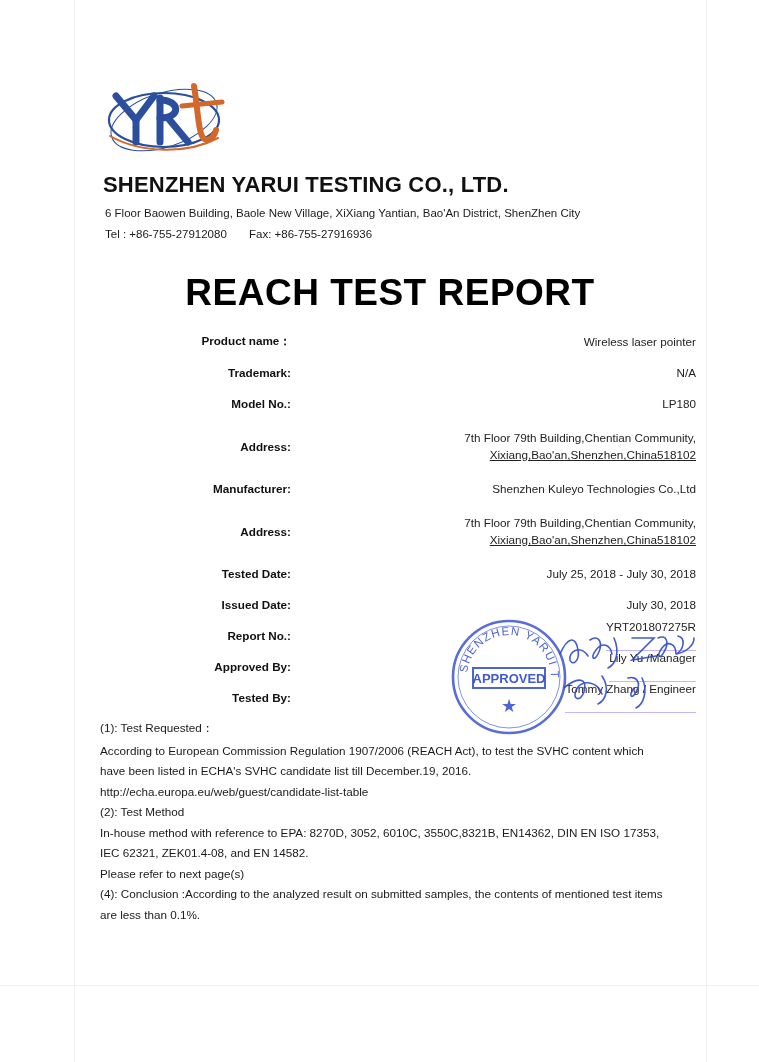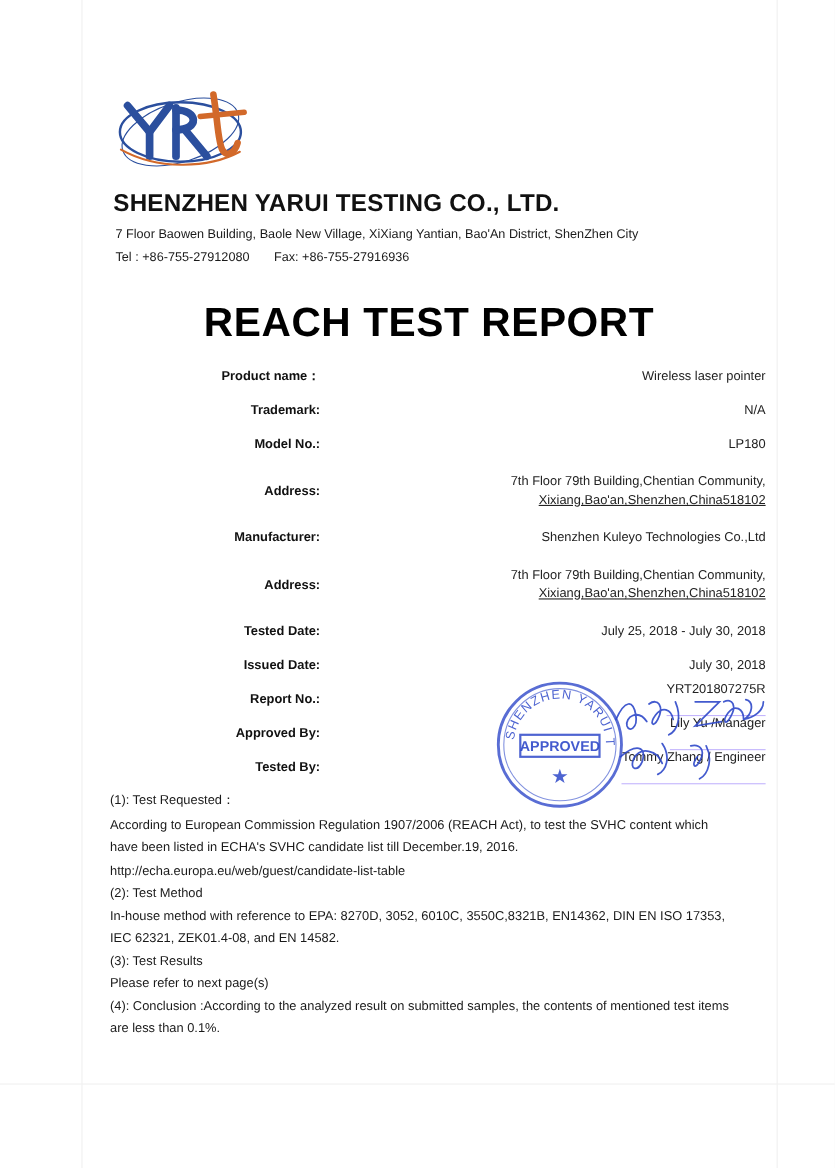--- a/index.html
+++ b/index.html
@@ -200,21 +200,21 @@
         <path d="M58 18 L58 62" fill="none" stroke="#2b4f9e" stroke-width="7" stroke-linecap="round"></path>
         <path d="M58 20 C 78 20, 80 38, 58 38" fill="none" stroke="#2b4f9e" stroke-width="7" stroke-linecap="round"></path>
         <path d="M66 38 L86 62" fill="none" stroke="#2b4f9e" stroke-width="7" stroke-linecap="round"></path>
         <path d="M92 6 C 96 30, 96 48, 100 56 C 104 64, 112 58, 114 50" fill="none" stroke="#d2692a" stroke-width="6" stroke-linecap="round"></path>
         <path d="M80 26 L120 22" fill="none" stroke="#d2692a" stroke-width="5" stroke-linecap="round"></path>
         <path d="M8 56 C 40 74, 86 74, 116 58" fill="none" stroke="#d2692a" stroke-width="2" stroke-linecap="round"></path>
       </svg>
     </div>
 
     <div class="company-name">SHENZHEN YARUI TESTING CO., LTD.</div>
-    <div class="company-address">7 Floor Baowen Building, Baole New Village, XiXiang Yantian, Bao'An District, ShenZhen City</div>
+    <div class="company-address">6 Floor Baowen Building, Baole New Village, XiXiang Yantian, Bao'An District, ShenZhen City</div>
     <div class="company-tel">Tel : +86-755-27912080</div>
     <div class="company-fax">Fax: +86-755-27916936</div>
 
     <div class="report-title">REACH TEST REPORT</div>
 
     <table class="info-table">
       <tbody>
         <tr>
           <td class="info-label">Product name：</td>
           <td class="info-value">Wireless laser pointer</td>
@@ -306,20 +306,19 @@
     </div>
 
     <div class="body-block">
       <p>(1): Test Requested：</p>
       <p class="gap">According to European Commission Regulation 1907/2006 (REACH Act), to test the SVHC content which</p>
       <p>have been listed in ECHA's SVHC candidate list till December.19, 2016.</p>
       <p>http://echa.europa.eu/web/guest/candidate-list-table</p>
       <p>(2): Test Method</p>
       <p>In-house method with reference to EPA: 8270D, 3052, 6010C, 3550C,8321B, EN14362, DIN EN ISO 17353,</p>
       <p>IEC 62321, ZEK01.4-08, and EN 14582.</p>
-      <p>(3): Test Results</p>
       <p>Please refer to next page(s)</p>
       <p>(4): Conclusion :According to the analyzed result on submitted samples, the contents of mentioned test items</p>
       <p>are less than 0.1%.</p>
     </div>
 
   </div>
 </div>
 
 </body></html>

